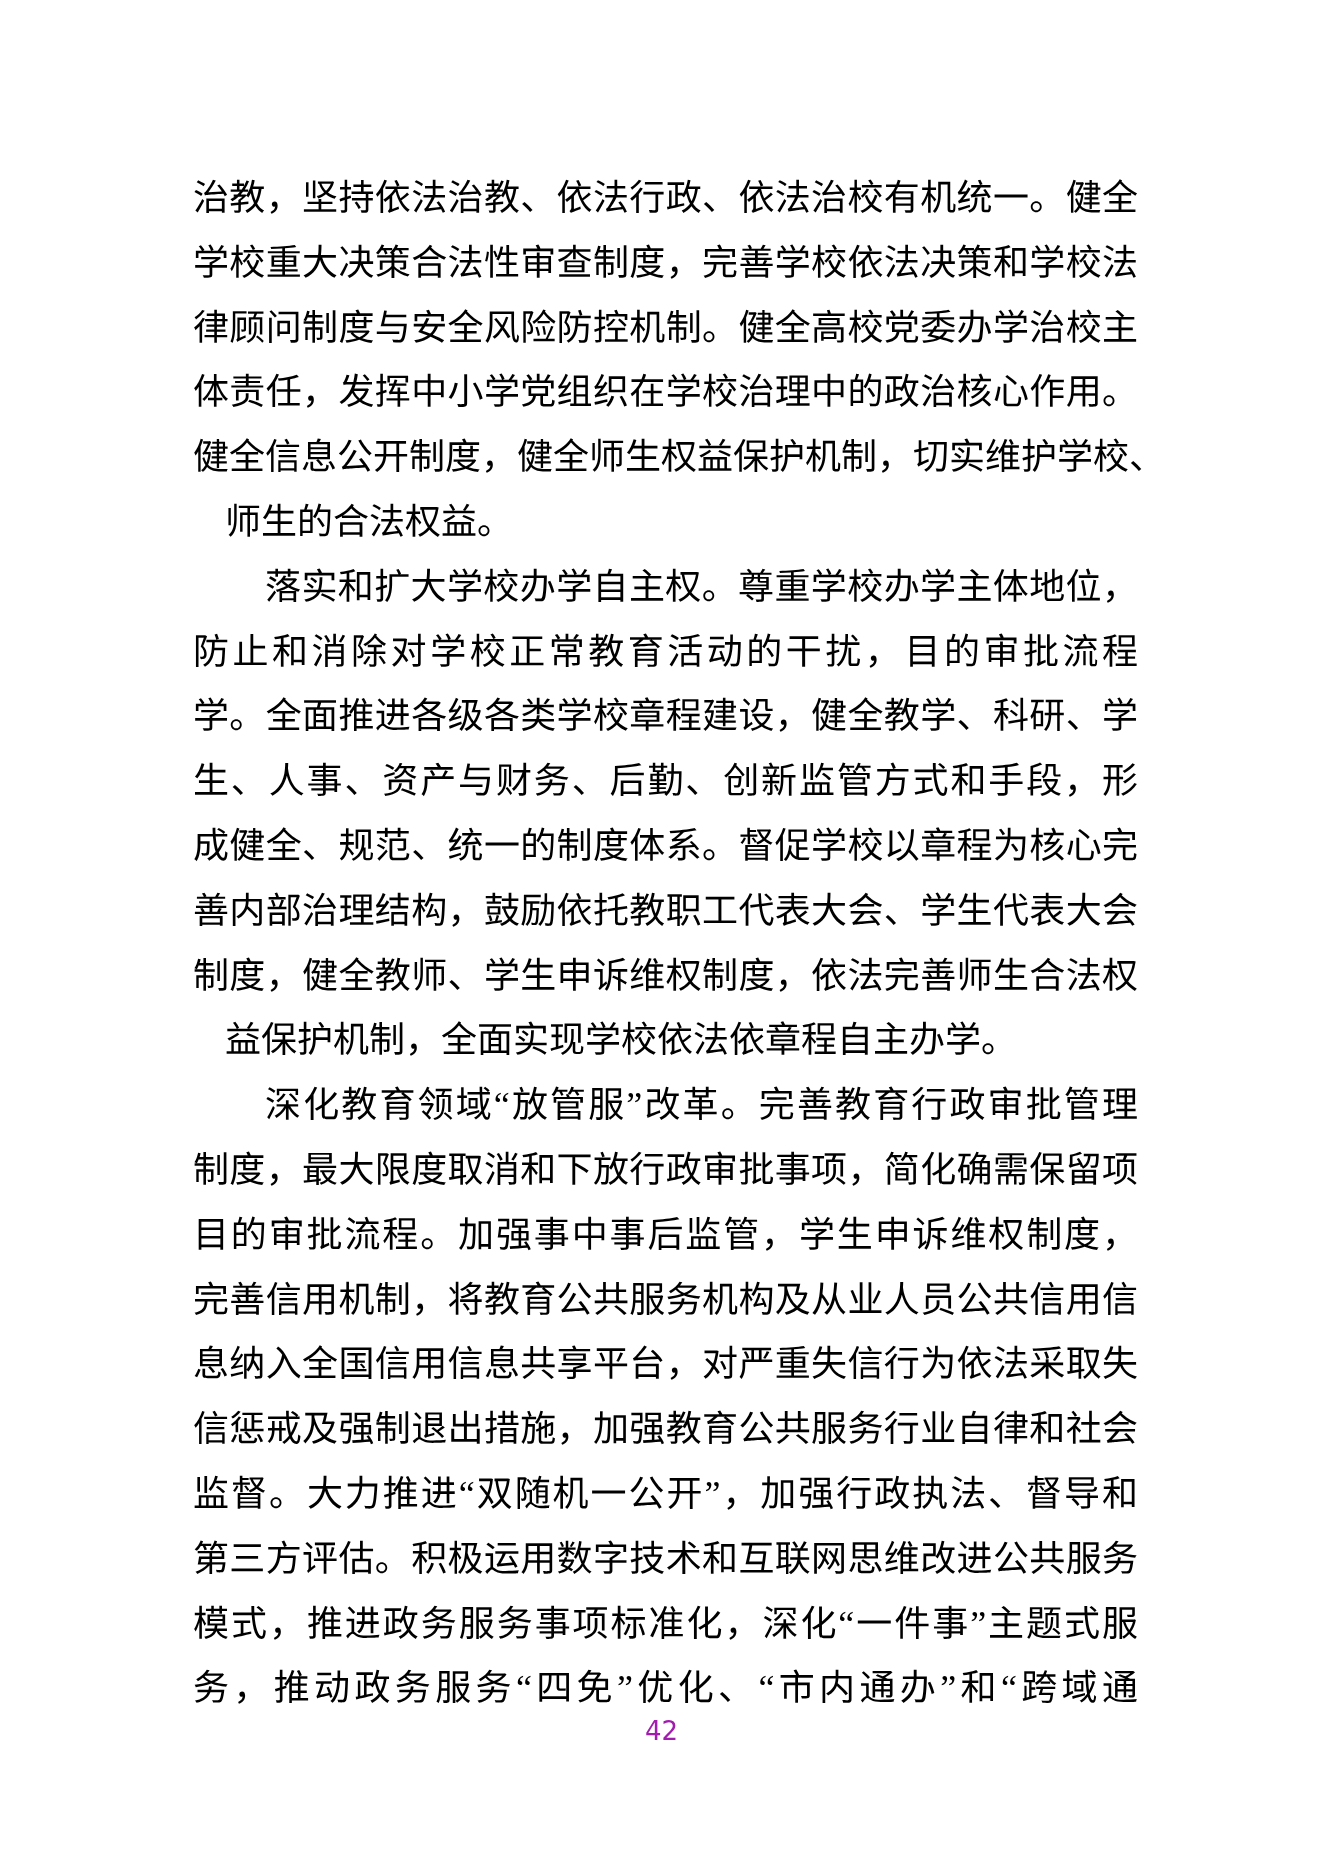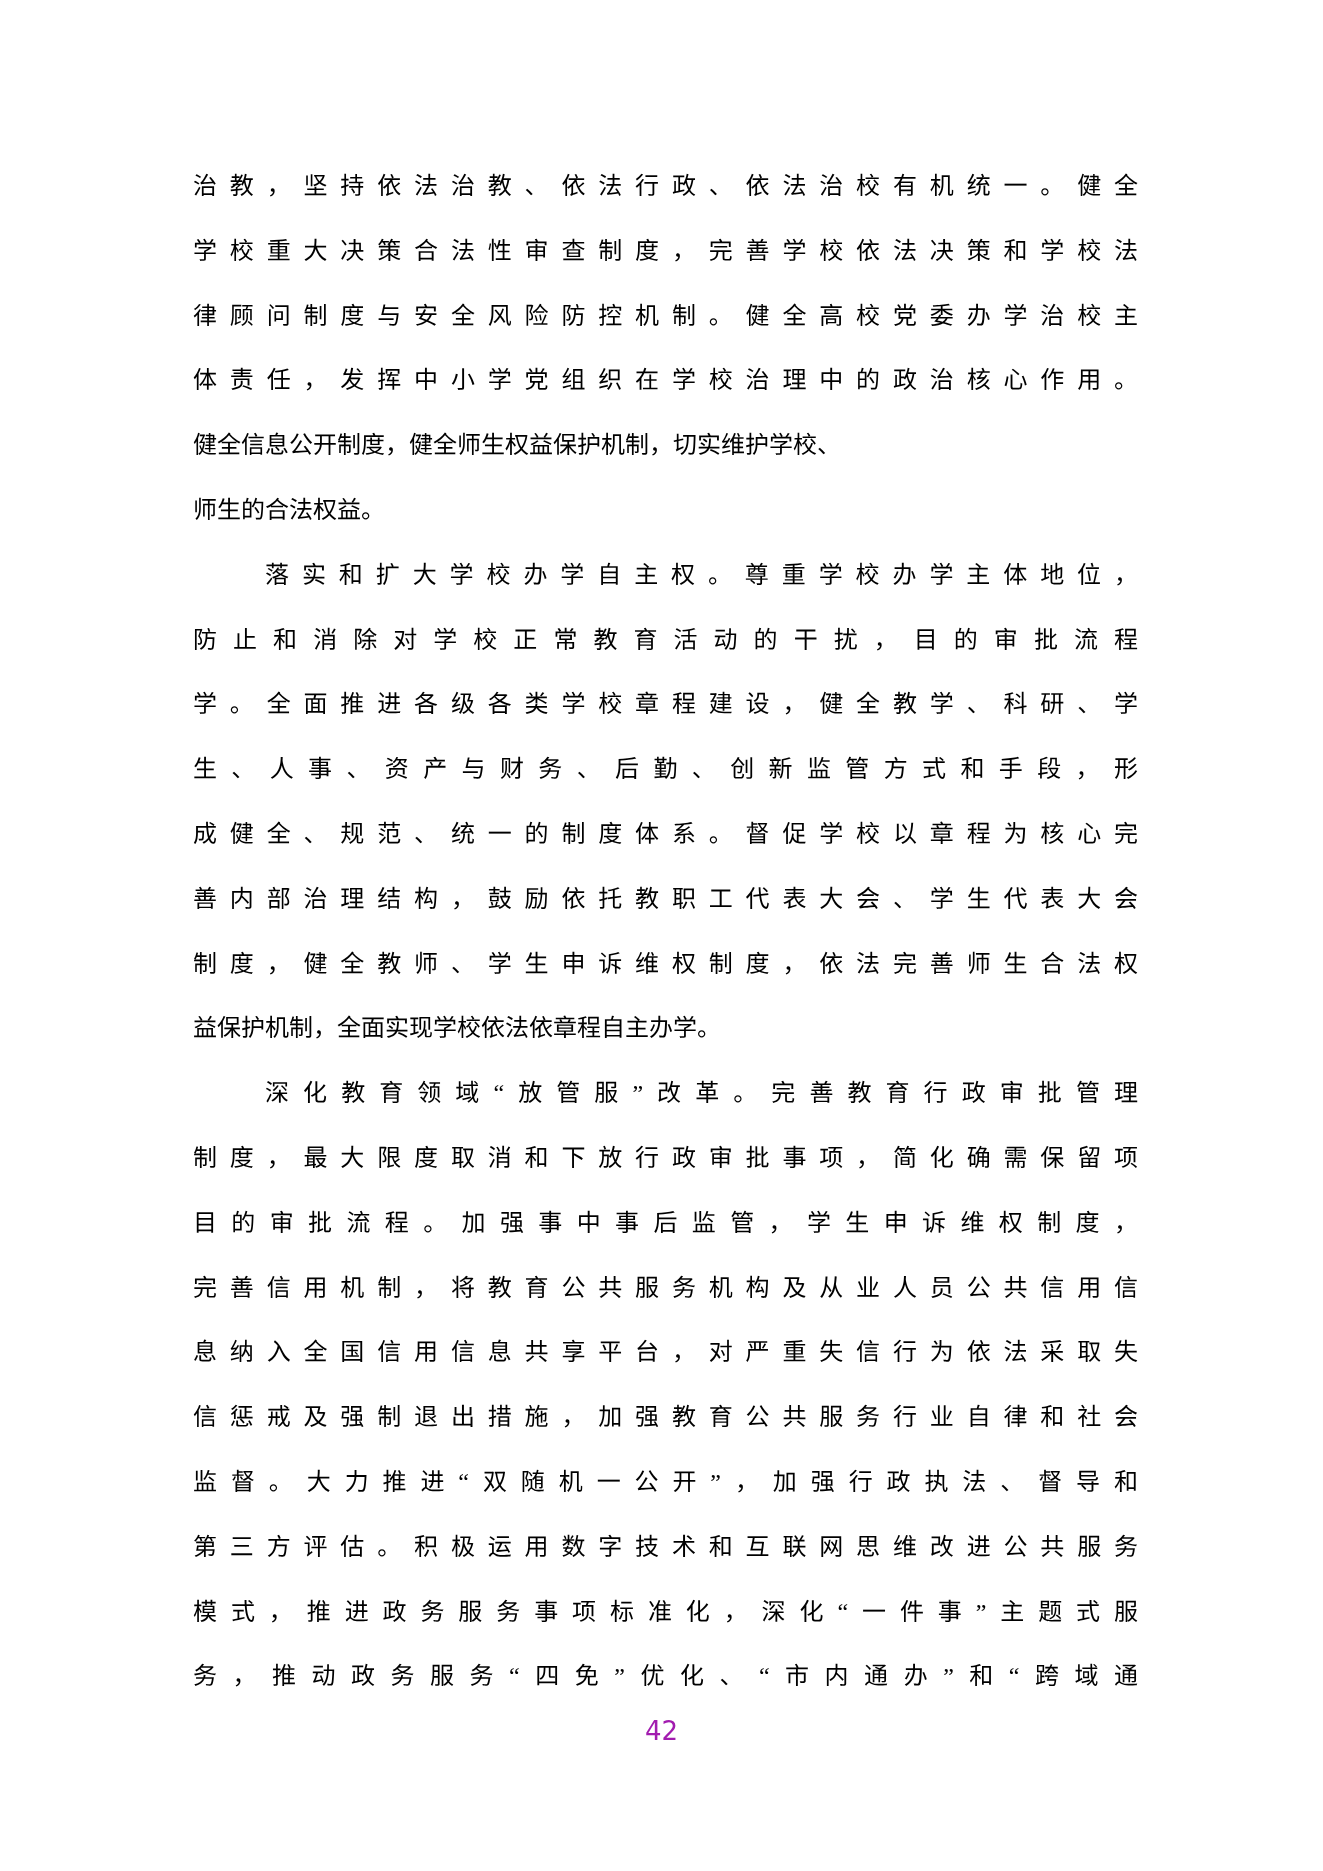--- a/index.html
+++ b/index.html
@@ -12,43 +12,44 @@
     width: 1323px;
     height: 1871px;
     background: #ffffff;
     overflow: hidden;
     font-family: "Liberation Serif", serif;
     color: #000000;
   }
   .doc-body {
     position: absolute;
     left: 193px;
-    top: 154px;
+    top: 166px;
     width: 945px;
-    font-size: 24px;
+    font-size: 36px;
     line-height: 64.8px;
   }
   .paragraph { margin: 0; padding: 0; }
   .line {
     height: 64.8px;
     text-align: justify;
     text-align-last: justify;
     text-justify: inter-character;
     white-space: nowrap;
   }
   
   .line.justify { white-space: normal; }
   .line.indent {
     white-space: normal;
     text-indent: 72px;
   }
   .line.end {
     white-space: normal;
     text-align: left;
     text-align-last: left;
+    margin-left: 32px;
   }
   .line.hang {
     white-space: nowrap;
     text-align: center;
     text-align-last: left;
   }
   .page-number {
     position: absolute;
     left: 0;
     top: 1716px;

